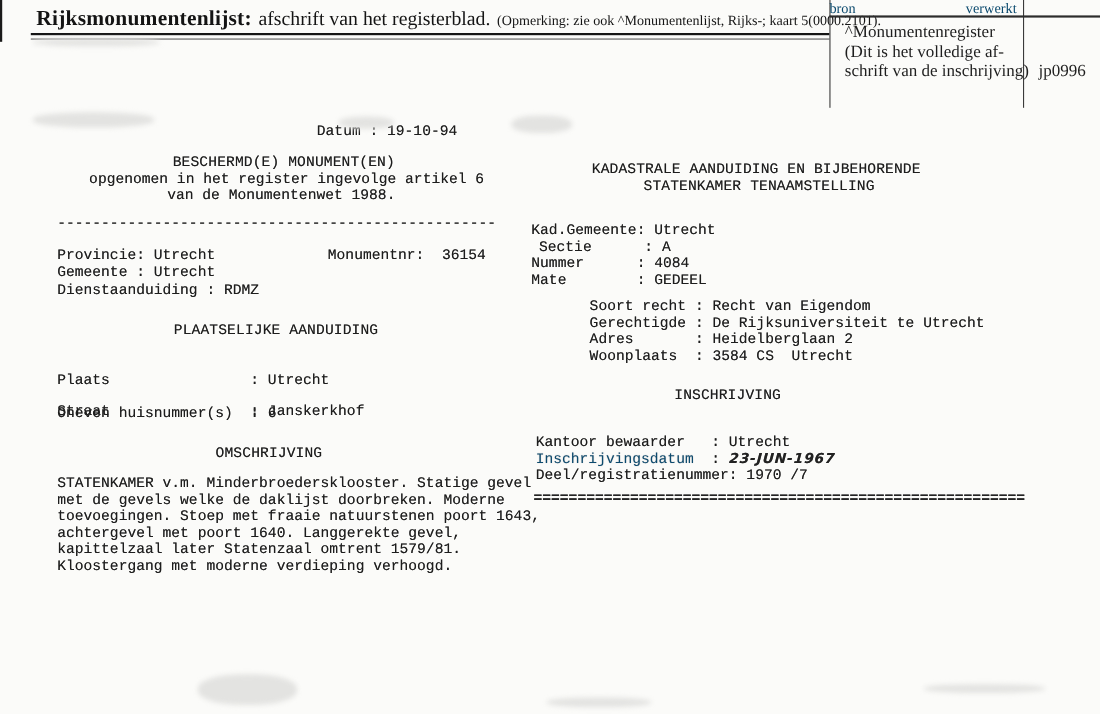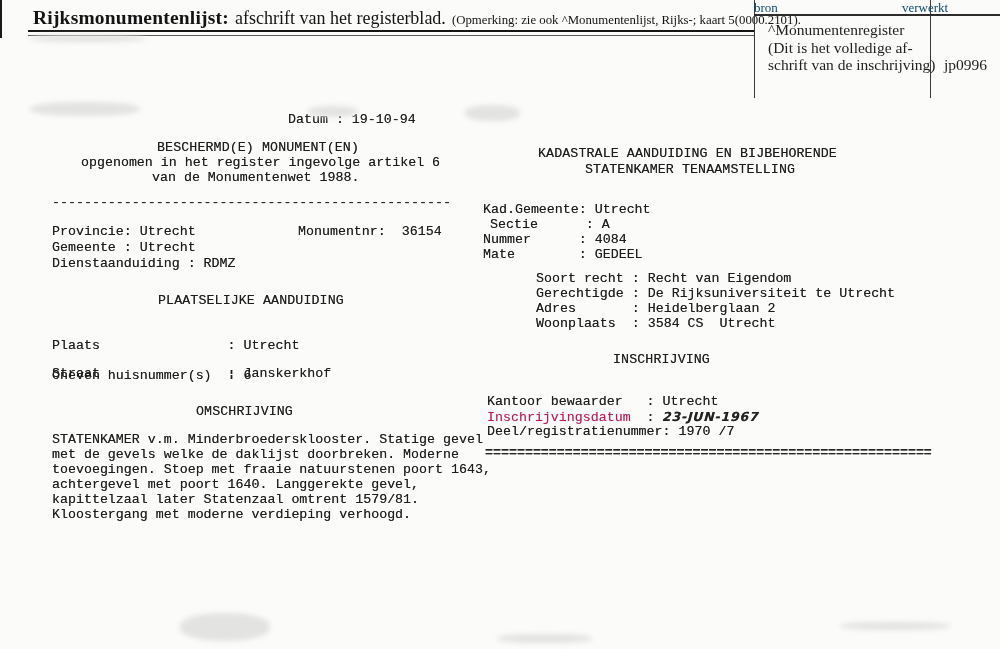--- a/index.html
+++ b/index.html
@@ -37,27 +37,27 @@
   .rule-v-left { position: absolute; left: 0; top: 0; width: 2px; height: 38px; background: #1a1a1a; }
   .underline-thick { position: absolute; left: 28px; top: 30px; width: 726px; height: 2.4px; background: #151515; }
   .underline-thin  { position: absolute; left: 28px; top: 34.5px; width: 726px; height: 1px; background: #5a5a5a; }
 
   
   .stamp-left-border   { position: absolute; left: 754px; top: 0; width: 1.3px; height: 98px; background: #3a3a3a; }
   .stamp-divider       { position: absolute; left: 930px; top: 0; width: 1.3px; height: 98px; background: #3a3a3a; }
   .stamp-header-rule   { position: absolute; left: 754px; top: 14px; width: 246px; height: 1.6px; background: #2c2c2c; }
   .stamp-col-header    { position: absolute; top: 0px; font-size: 13px; color: #0c4a6e; text-align: left; }
   .stamp-bron-header   { left: 754px; width: 176px; }
-  .stamp-verwerkt-header { left: 902px; width: 58px; }
+  .stamp-verwerkt-header { left: 878px; width: 58px; }
   .stamp-text { position: absolute; left: 768px; top: 21px; font-size: 15.5px; line-height: 17.5px; color: #1e1e1e; }
   .stamp-code { position: absolute; left: 944px; top: 56px; font-size: 15.5px; color: #1e1e1e; }
 
   .heading { letter-spacing: 0.1px; }
 
-  .faded-label { color: #be185d; text-shadow: 0 0 1px #b5b5b5; }
+  .faded-label { color: #0c4a6e; text-shadow: 0 0 1px #b5b5b5; }
   .handwritten {
     font-family: "DejaVu Sans", sans-serif;
     font-style: italic;
     font-weight: bold;
     font-size: 12.5px;
     letter-spacing: 0.8px;
     color: #222;
     transform: skewX(-4deg);
     display: inline-block;
   }

